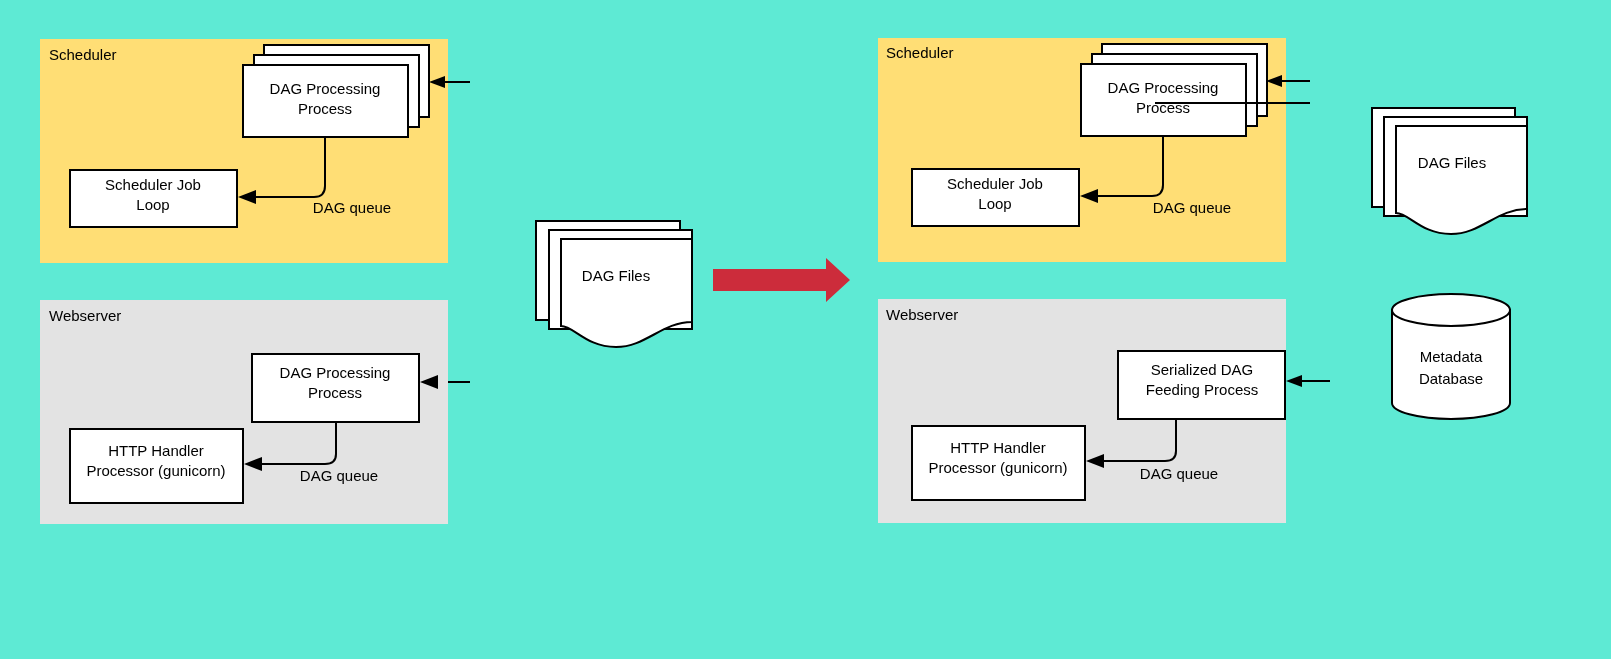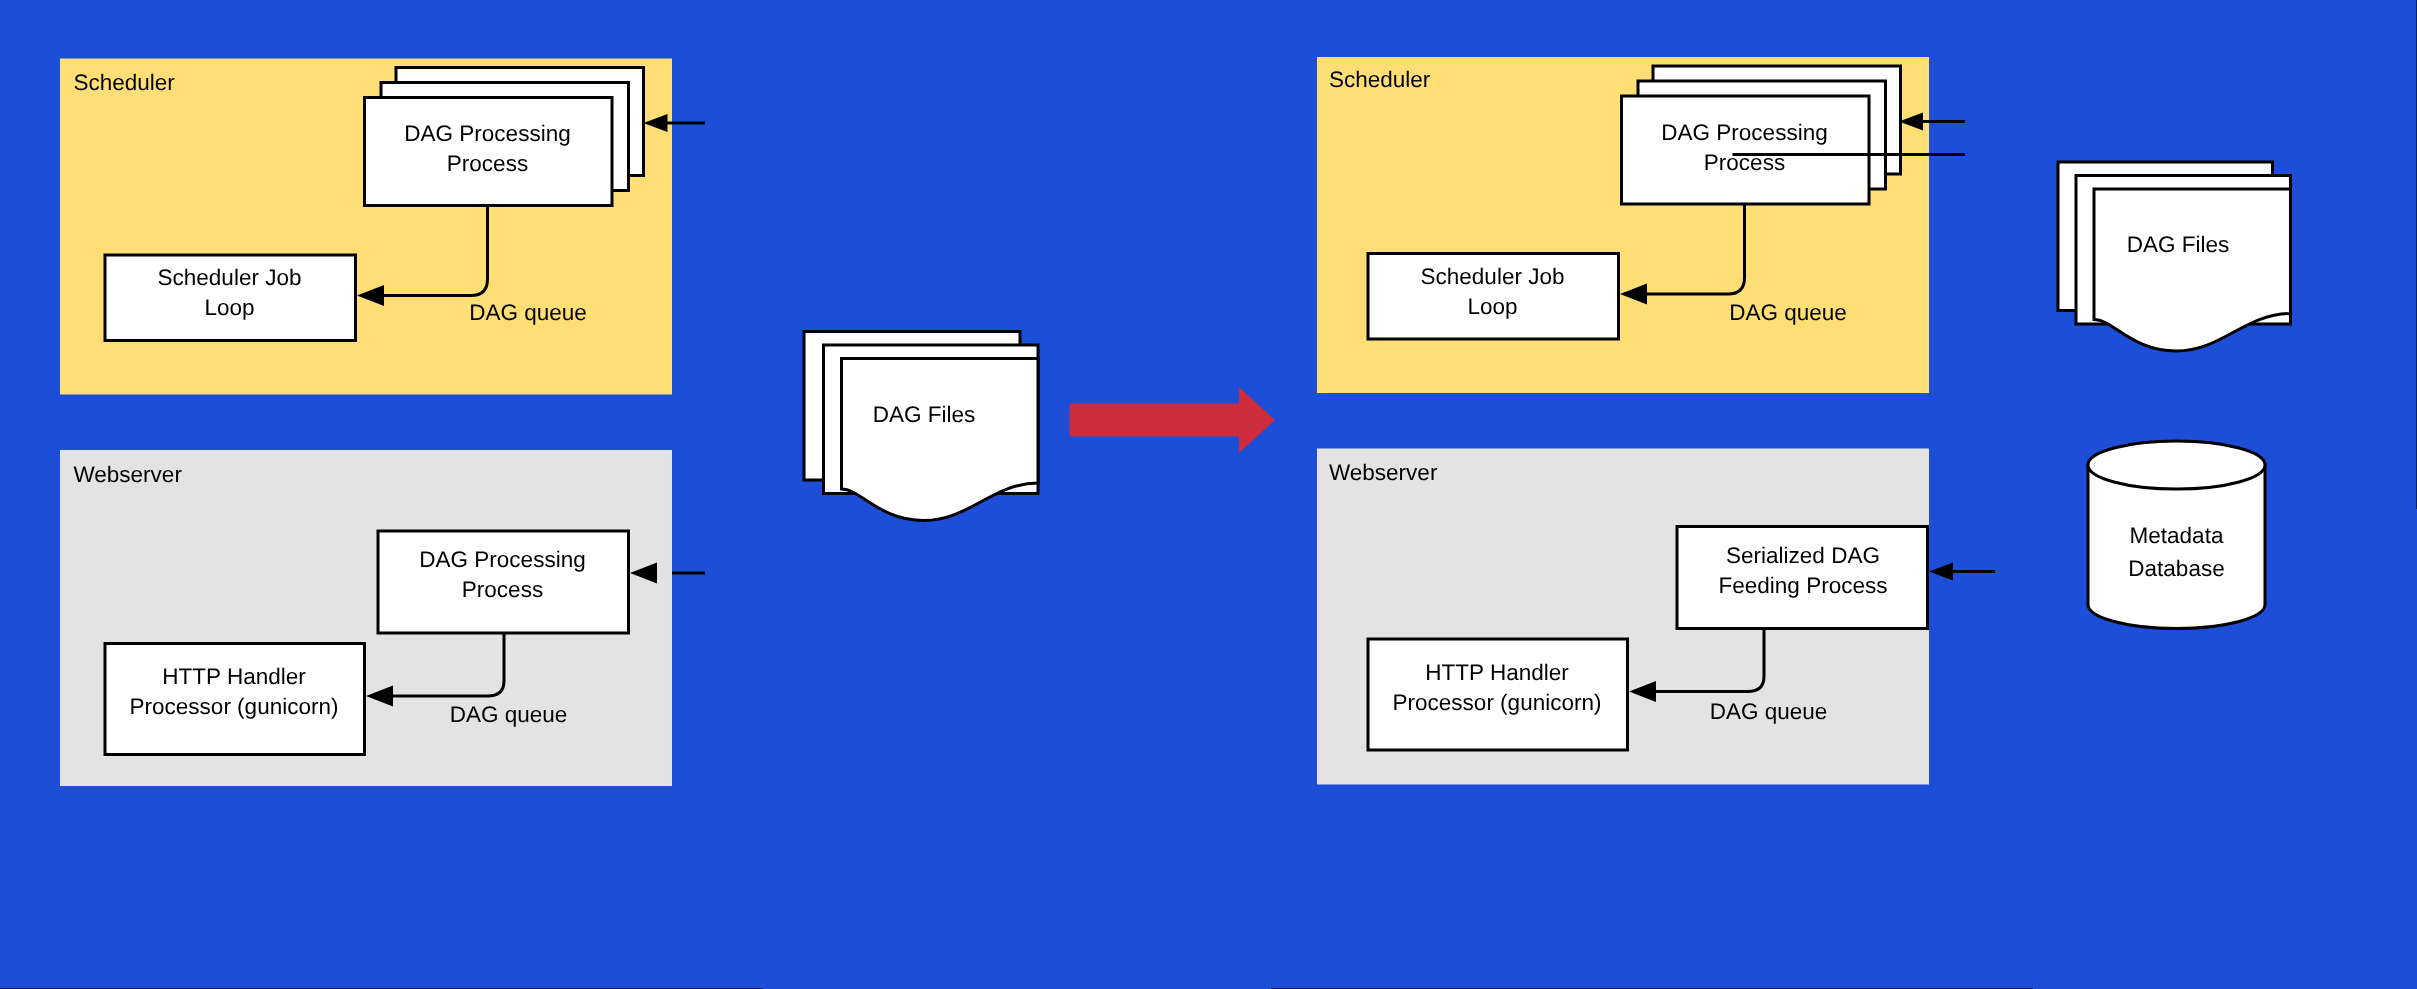--- a/index.html
+++ b/index.html
@@ -10,21 +10,21 @@
   body {
     width: 1611px;
     height: 659px;
     overflow: hidden;
     font-family: "Liberation Sans", sans-serif;
   }
   #stage {
     position: relative;
     width: 1611px;
     height: 659px;
-    background: #1d4ed8;
+    background: #5eead4;
   }
   svg.layer {
     position: absolute;
     left: 0;
     top: 0;
     width: 1611px;
     height: 659px;
   }
   .zone-label {
     font-size: 15px;

